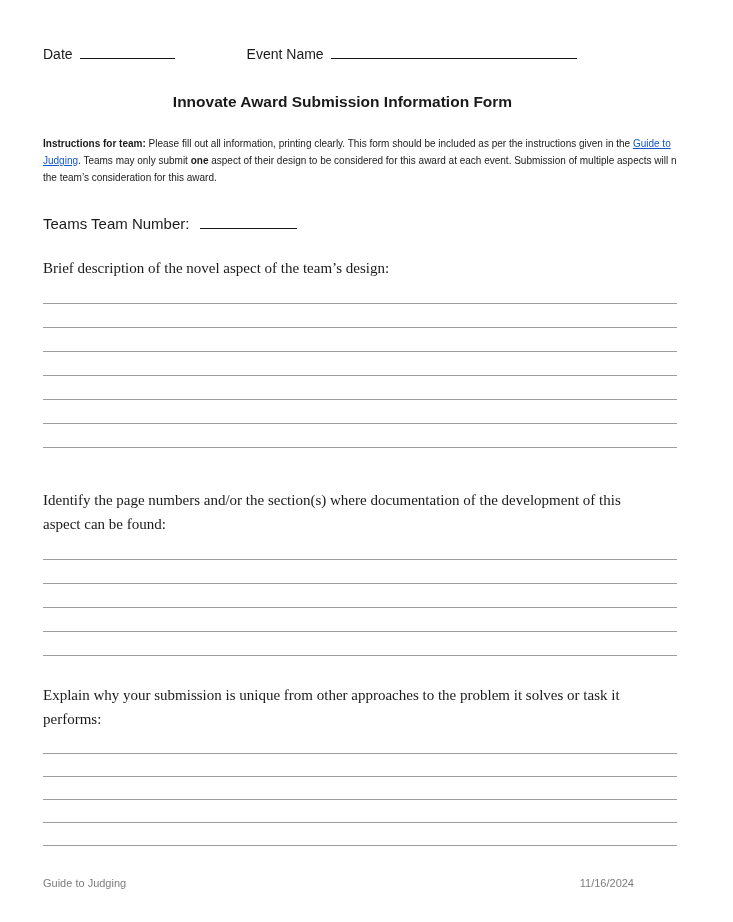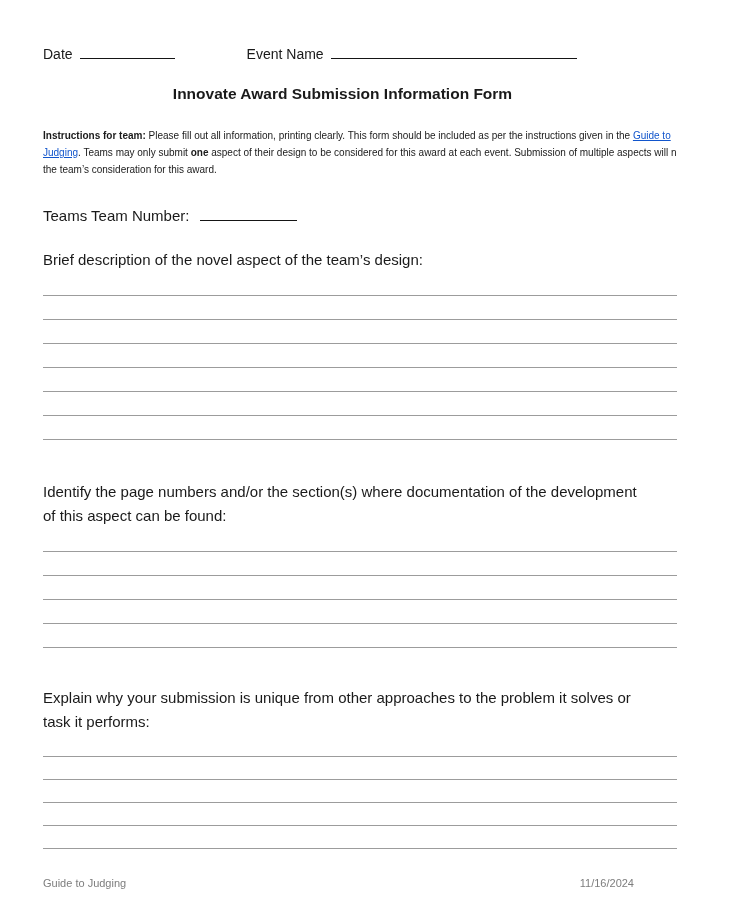--- a/index.html
+++ b/index.html
@@ -26,21 +26,21 @@
   .blank {
     display: inline-block;
     height: 14px;
     border-bottom: 1px solid #151515;
   }
   .date-blank { width: 95px; margin-left: 7px; }
   .event-label { margin-left: 72px; }
   .event-blank { width: 246px; margin-left: 7px; }
   
   .doc-title {
-    margin-top: 24px;
+    margin-top: 32px;
     text-align: center;
     font-size: 15.5px;
     font-weight: bold;
     line-height: 16px;
   }
   
   .instructions {
     margin-top: 25px;
     font-size: 10px;
     line-height: 17px;
@@ -55,24 +55,25 @@
   .team-row {
     margin-top: 28px;
     font-size: 15px;
     line-height: 16px;
   }
   .team-blank { width: 97px; margin-left: 6px; height: 15px; }
   
   .prompt {
     font-size: 15px;
     line-height: 24px;
+    font-family: Liberation Serif, serif;
   }
   .s1 .prompt { margin-top: 24px; max-width: 655px; }
   .s2 .prompt { margin-top: 40px; max-width: 640px; }
-  .s3 .prompt { margin-top: 38px; max-width: 670px; }
+  .s3 .prompt { margin-top: 27px; max-width: 670px; }
   .lines { width: 655px; }
   .writing-line {
     height: 24px;
     border-bottom: 1px solid var(--line, #9c9c9c);
   }
   .s3 .writing-line { height: 23px; }
   
   .footer {
     position: absolute;
     left: 43px;

